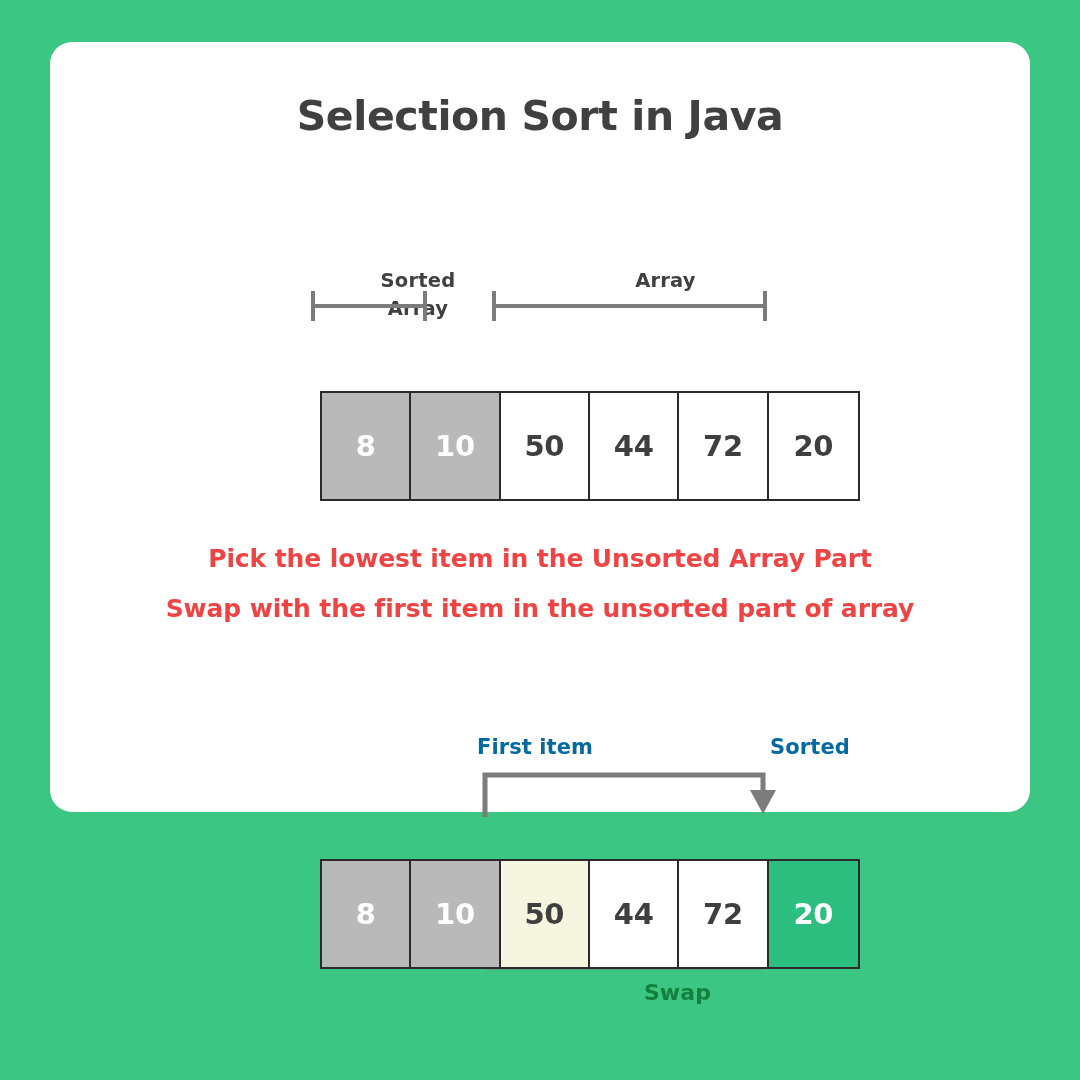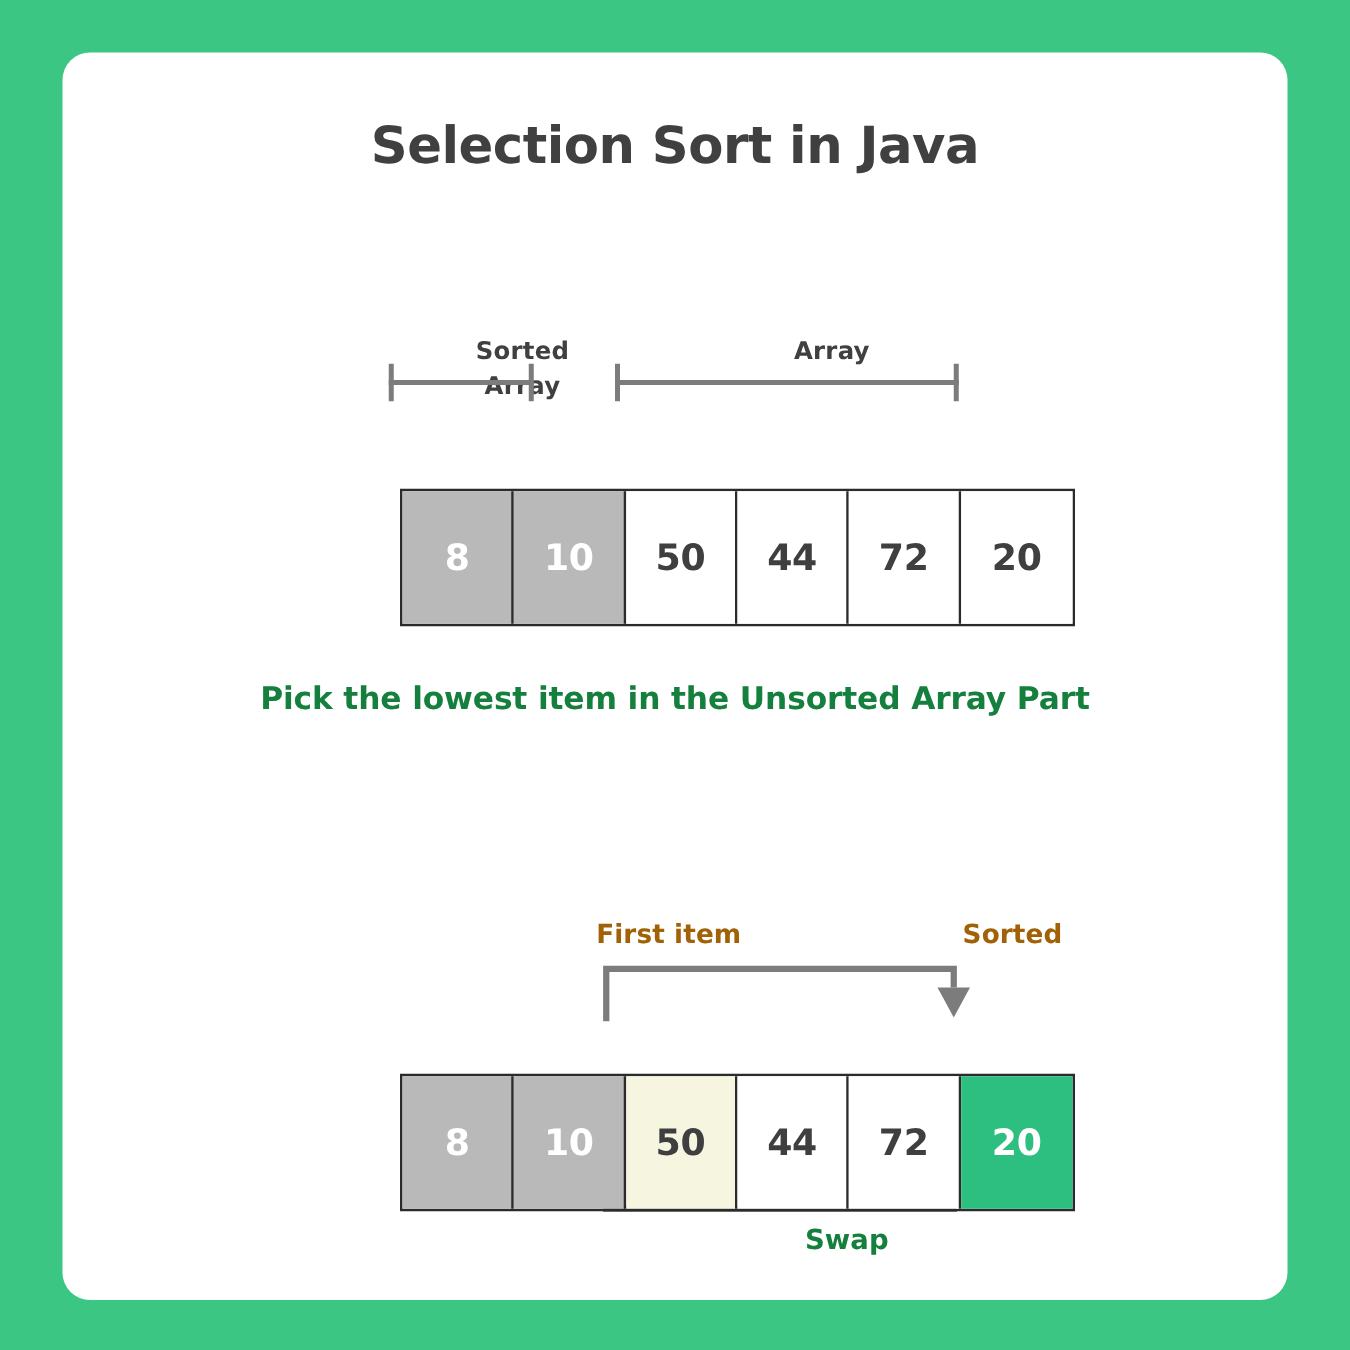--- a/index.html
+++ b/index.html
@@ -11,21 +11,21 @@
   body {
     background: #3BC783;
     font-family: "DejaVu Sans", sans-serif;
     position: relative;
   }
   #card {
     position: absolute;
     left: 50px;
     top: 42px;
     width: 980px;
-    height: 998px;
+    height: 770px;
     background: #ffffff;
     border-radius: 22px;
   }
   #page-title {
     position: absolute;
     left: 0;
     top: 50px;
     width: 980px;
     text-align: center;
     font-size: 41px;
@@ -97,32 +97,32 @@
   #array-2 { top: 817px; }
 
   
   .instruction {
     position: absolute;
     width: 980px;
     left: 0;
     text-align: center;
     font-size: 25px;
     font-weight: bold;
-    color: #15803d;
+    color: #ef4444;
     letter-spacing: -0.1px;
   }
   #instruction-1 { top: 502px; }
   #instruction-2 { top: 552px; }
 
   
   .anno-label {
     position: absolute;
     font-size: 21px;
     font-weight: bold;
-    color: #a16207;
+    color: #0369a1;
     letter-spacing: 0.1px;
     white-space: nowrap;
   }
   #label-first-item { left: 380px; top: 693px; width: 210px; text-align: center; }
   #label-lowest     { left: 660px; top: 693px; width: 200px; text-align: center; }
   #label-swap       { left: 490px; top: 938px; width: 275px; text-align: center;
                       font-size: 22px; font-weight: bold; color: #15803d; }
 
   svg.overlay {
     position: absolute;
@@ -163,20 +163,21 @@
   <div class="array" id="array-1">
     <div class="cell sorted">8</div>
     <div class="cell sorted">10</div>
     <div class="cell">50</div>
     <div class="cell">44</div>
     <div class="cell">72</div>
     <div class="cell">20</div>
   </div>
 
   <div class="instruction" id="instruction-1">Pick the lowest item in the Unsorted Array Part</div>
+  <div class="instruction" id="instruction-2">Swap with the first item in the unsorted part of array</div>
 
   <div class="anno-label" id="label-first-item">First item</div>
   <div class="anno-label" id="label-lowest">Sorted</div>
 
   <svg class="overlay" viewBox="0 0 980 998" xmlns="http://www.w3.org/2000/svg">
 
     <g>
       <path d="M 435 775 L 435 733 L 713 733 L 713 748" fill="none" stroke="#7c7c7c" stroke-width="5" stroke-linecap="butt"></path>
       <polygon points="700,748 726,748 713,772" fill="#7c7c7c"></polygon>
     </g>

